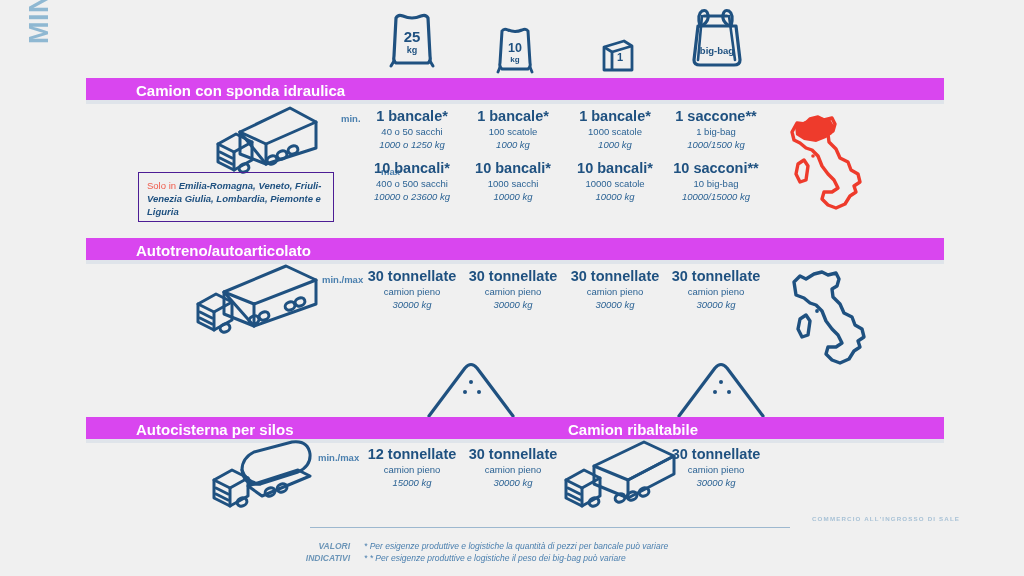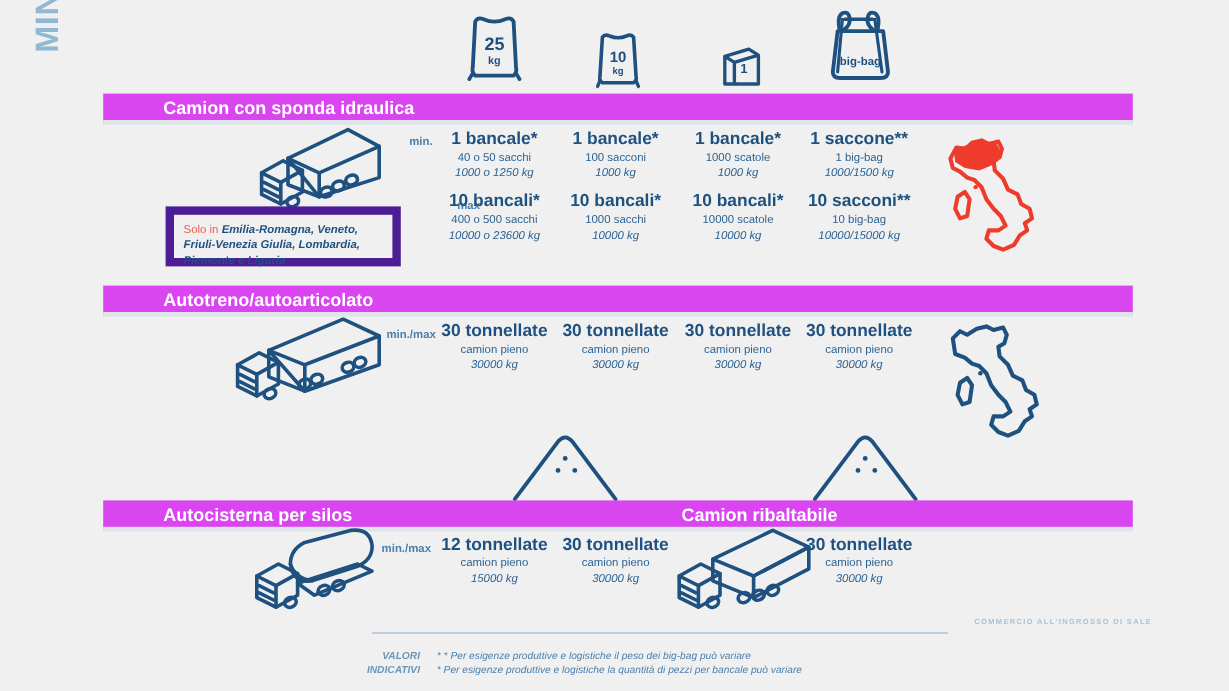--- a/index.html
+++ b/index.html
@@ -57,21 +57,21 @@
   .col{
     position:absolute;width:120px;text-align:center;white-space:nowrap;
   }
   .col .big{font-size:14.5px;font-weight:bold;color:#1f5180;line-height:17px;}
   .col .mid{font-size:9.5px;color:#2c6394;line-height:13px;}
   .col .ita{font-size:9.5px;font-style:italic;color:#2c6394;line-height:13px;}
 
   
   .notebox{
     position:absolute;left:138px;top:172px;width:196px;height:50px;
-    border:7px solid #4c1d95;
+    border:1px solid #4c1d95;
     padding:6px 8px 0 8px;
     box-sizing:border-box;
     font-size:9.5px;line-height:13px;
   }
   .notebox .soloin{color:#ef5b4c;font-style:normal;}
   .notebox .regions{color:#1f5180;font-style:italic;font-weight:bold;}
 
   
   .map{position:absolute;}
 
@@ -182,21 +182,21 @@
   <div class="minmax" style="left:341px;top:113px;">min.</div>
   <div class="minmax" style="left:341px;top:166px;margin-left:40px;">max</div>
 
   <div class="col" style="left:352px;top:108px;">
     <div class="big">1 bancale*</div>
     <div class="mid">40 o 50 sacchi</div>
     <div class="ita">1000 o 1250 kg</div>
   </div>
   <div class="col" style="left:453px;top:108px;">
     <div class="big">1 bancale*</div>
-    <div class="mid">100 sacconi</div>
+    <div class="mid">100 scatole</div>
     <div class="ita">1000 kg</div>
   </div>
   <div class="col" style="left:555px;top:108px;">
     <div class="big">1 bancale*</div>
     <div class="mid">1000 scatole</div>
     <div class="ita">1000 kg</div>
   </div>
   <div class="col" style="left:656px;top:108px;">
     <div class="big">1 saccone**</div>
     <div class="mid">1 big-bag</div>
@@ -375,21 +375,21 @@
     <div class="mid">camion pieno</div>
     <div class="ita">30000 kg</div>
   </div>
 
   <div class="foot-rule"></div>
   <div class="foot-left">
     <div>VALORI</div>
     <div>INDICATIVI</div>
   </div>
   <div class="foot-lines">
+    <div>* Per esigenze produttive e logistiche la quantità di pezzi per bancale può variare</div>
     <div>* * Per esigenze produttive e logistiche il peso dei big-bag può variare</div>
-    <div>* Per esigenze produttive e logistiche la quantità di pezzi per bancale può variare</div>
   </div>
 
   <div class="logo">
     <div class="tagline">COMMERCIO ALL'INGROSSO DI SALE</div>
   </div>
 
 </div>
 
 </body></html>

